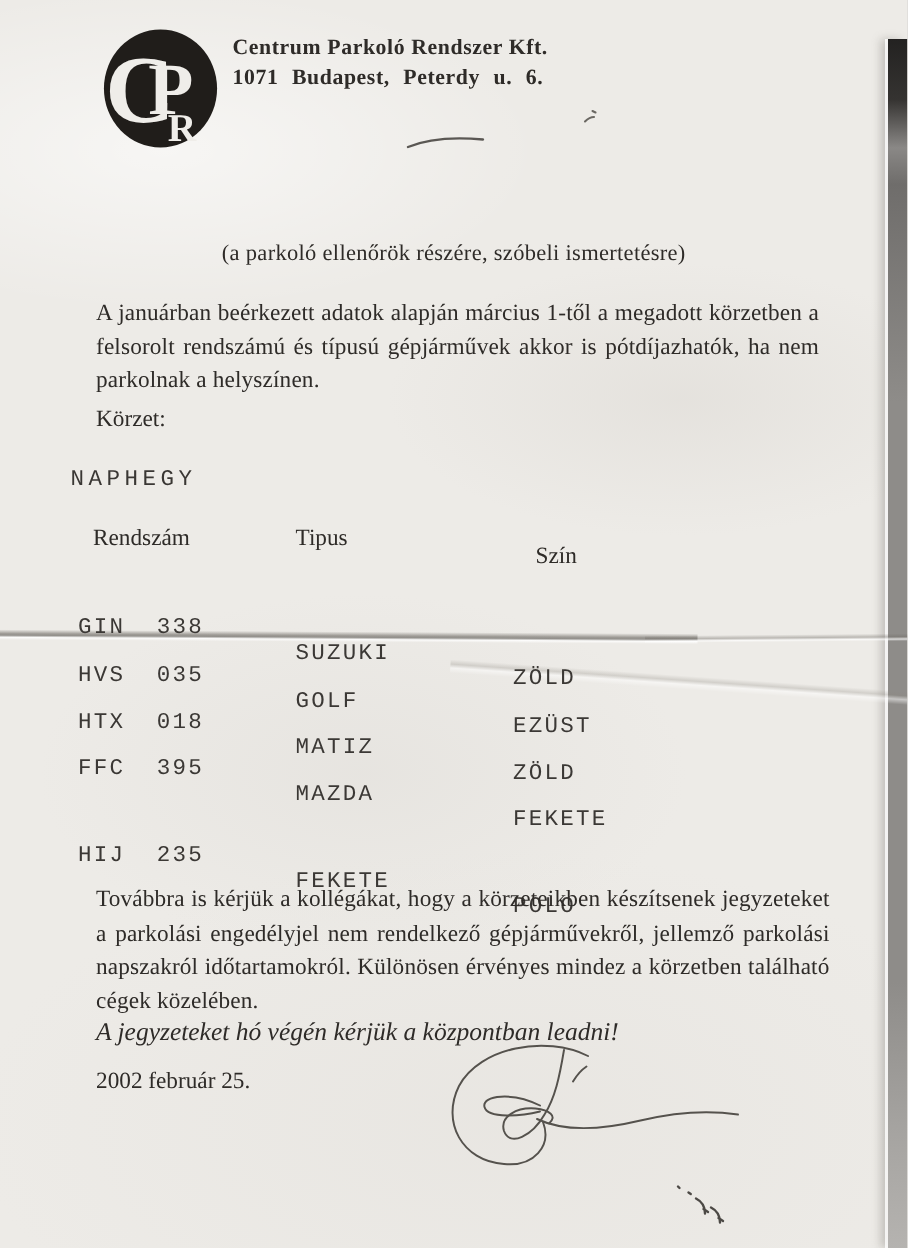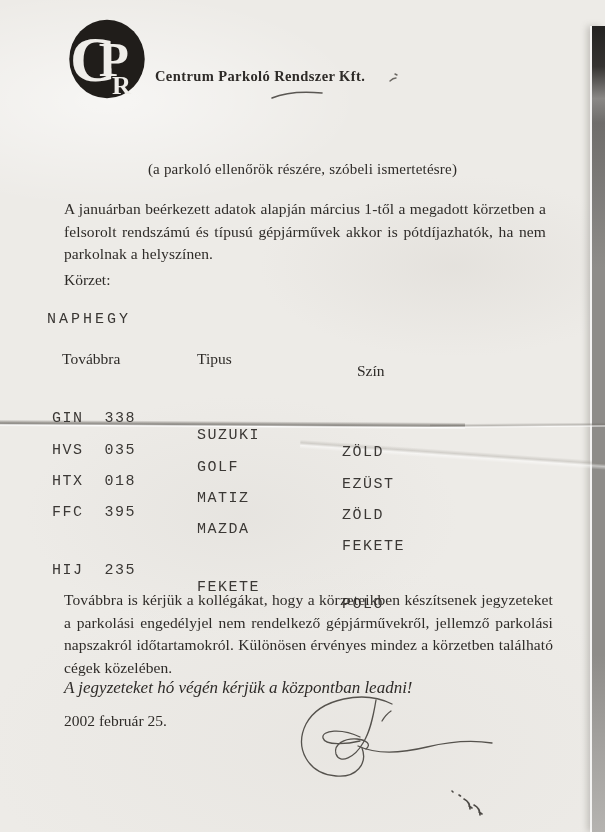--- a/index.html
+++ b/index.html
@@ -9,21 +9,21 @@
     background:
       radial-gradient(ellipse 420px 180px at 18% 12%, rgba(255,255,255,0.55), transparent 60%),
       radial-gradient(ellipse 300px 140px at 75% 32%, rgba(213,209,203,0.35), transparent 65%),
       radial-gradient(ellipse 360px 200px at 40% 62%, rgba(216,213,208,0.30), transparent 60%),
       radial-gradient(ellipse 500px 260px at 55% 90%, rgba(224,221,216,0.35), transparent 70%),
       #edebe7;
   }
   .abs { position:absolute; }
 
   
-  .company { left:155px; top:22px; font-weight:bold; font-size:14.5px; line-height:20px; letter-spacing:0.4px;margin-top:44px; }
+  .company { left:155px; top:22px; font-weight:bold; font-size:14.5px; line-height:20px; letter-spacing:0.4px; }
   .company .addr { word-spacing:5px; }
 
   
   .doc-title { left:0; top:126px; width:100%; text-align:center; font-weight:bold;
                font-size:15.5px; letter-spacing:5.5px; word-spacing:7px; }
   .doc-subtitle { left:0; top:161px; width:100%; text-align:center; font-size:15px; letter-spacing:0.2px; }
 
   
   .para { text-align:justify; font-size:15.5px; line-height:22.5px; letter-spacing:0.1px; }
   .p1 { left:64px; top:198px; width:482px; }
@@ -74,20 +74,21 @@
     <svg width="82" height="86" viewBox="0 0 100 104">
       <ellipse cx="50" cy="52" rx="46" ry="48" fill="#201d1a"></ellipse>
       <text x="5" y="79" font-family="Liberation Serif, serif" font-weight="bold" font-size="78" fill="#efede9">C</text>
       <text x="40" y="73" font-family="Liberation Serif, serif" font-weight="bold" font-size="60" fill="#efede9">P</text>
       <text x="56" y="95" font-family="Liberation Serif, serif" font-weight="bold" font-size="32" fill="#efede9">R</text>
     </svg>
   </div>
 
   <div class="abs company">
     <div>Centrum Parkoló Rendszer Kft.</div>
+    <div class="addr">1071 Budapest, Peterdy u. 6.</div>
   </div>
 
   <div class="abs" style="left:270px; top:88px;">
     <svg width="56" height="14" viewBox="0 0 56 14">
       <path d="M2,10 C 14,5 30,3 52,5" fill="none" stroke="#5a5753" stroke-width="1.6" stroke-linecap="round"></path>
     </svg>
   </div>
   <div class="abs" style="left:386px; top:72px;">
     <svg width="14" height="16" viewBox="0 0 14 16">
       <path d="M9,2 L11,3 M4,9 C 6,7 8,6 10,6" fill="none" stroke="#6a6762" stroke-width="1.4" stroke-linecap="round"></path>
@@ -95,21 +96,21 @@
   </div>
 
   <div class="abs doc-subtitle">(a parkoló ellenőrök részére, szóbeli ismertetésre)</div>
 
   <div class="abs para p1">A januárban beérkezett adatok alapján március 1-től a megadott körzetben a felsorolt rendszámú és típusú gépjárművek akkor is pótdíjazhatók, ha nem parkolnak a helyszínen.</div>
 
   <div class="abs korzet">Körzet:</div>
   <div class="abs naphegy">NAPHEGY</div>
 
   <div class="abs thead">
-    <span class="h1">Továbbra</span>
+    <span class="h1">Rendszám</span>
     <span class="h2">Tipus</span>
     <span class="h3">Szín</span>
   </div>
 
   <div class="abs trow" style="top:393px;">
     <span class="c1">GIN  338</span>
     <span class="c2">SUZUKI</span>
     <span class="c3">ZÖLD</span>
   </div>
   <div class="abs trow" style="top:425px;">

